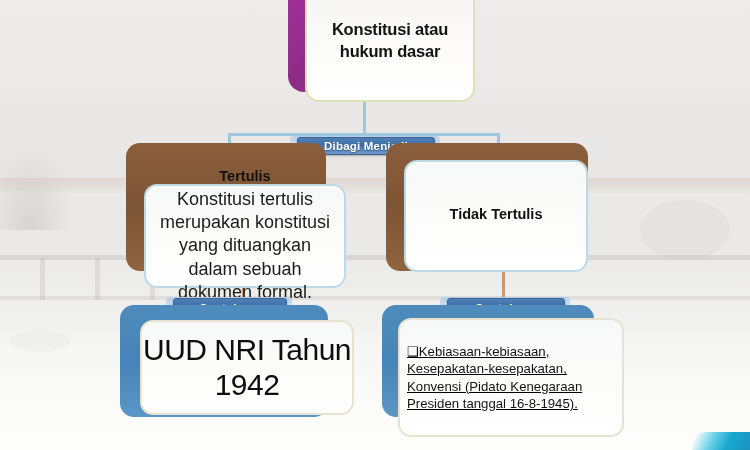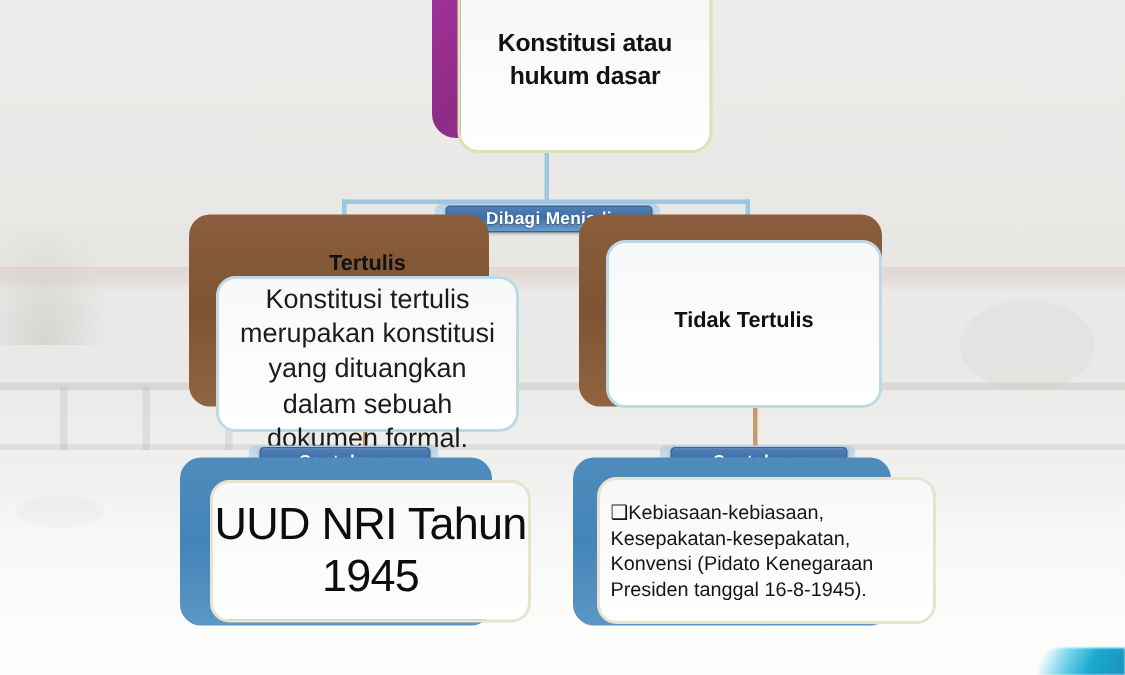--- a/index.html
+++ b/index.html
@@ -261,23 +261,23 @@
     <span>Contohnya</span>
   </div>
 
   <div class="pill-wrap" style="left:440px; top:297px; width:130px; height:19px;"></div>
   <div class="pill" style="left:447px; top:298px; width:116px; height:17px; font-size:11.5px;">
     <span>Contohnya</span>
   </div>
 
   <div class="shadow-block bot-shadow" style="left:120px; top:305px; width:208px; height:112px;"></div>
   <div class="card bot-card" id="bot-left-card" style="left:140px; top:320px; width:214px; height:95px;">
-    <div class="bigtext">UUD NRI Tahun 1945</div>
+    <div class="bigtext">UUD NRI Tahun 1942</div>
   </div>
 
   <div class="shadow-block bot-shadow" style="left:382px; top:305px; width:212px; height:112px;"></div>
-  <div class="card bot-card" id="bot-right-card" style="left:398px; top:318px; width:226px; height:98px;">
+  <div class="card bot-card" id="bot-right-card" style="left:398px; top:318px; width:226px; height:119px;text-decoration:underline;">
     <div class="listtext">❑Kebiasaan-kebiasaan, Kesepakatan-kesepakatan, Konvensi (Pidato Kenegaraan Presiden tanggal 16-8-1945).</div>
   </div>
 
   <div class="corner-cyan"></div>
 
 </div>
 
 </body></html>

